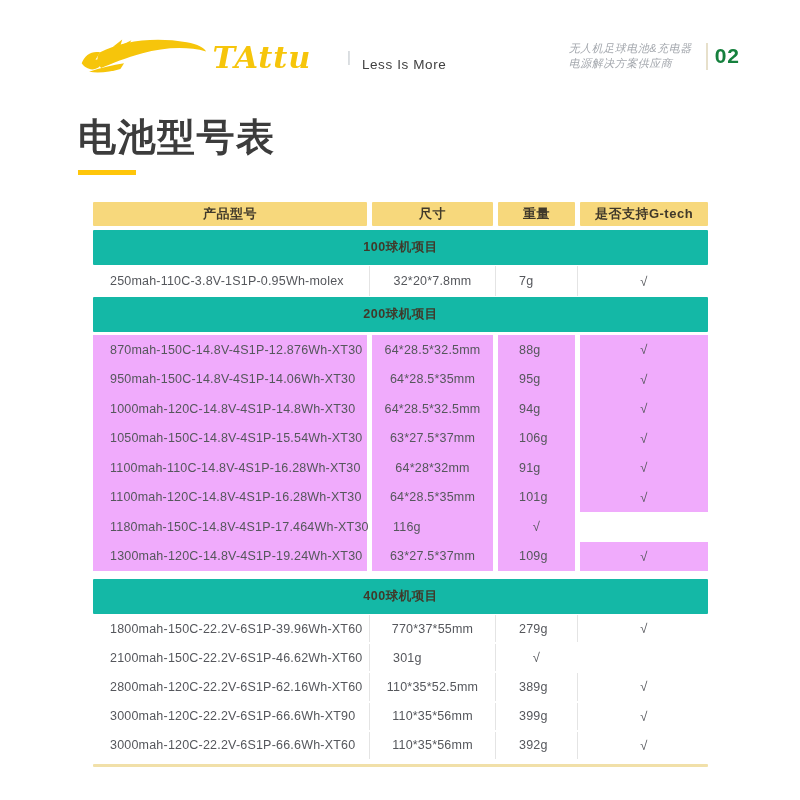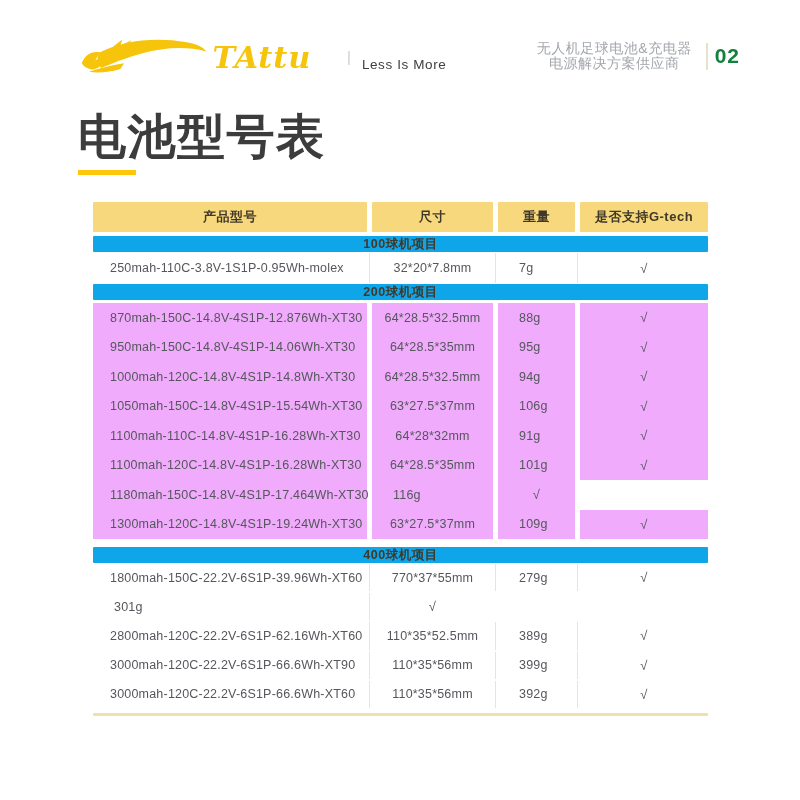--- a/index.html
+++ b/index.html
@@ -11,40 +11,40 @@
   
   .top-header {
     position:absolute; left:78px; right:60px; top:32px; height:48px;
     display:flex; justify-content:space-between; align-items:center;
   }
   .brand { display:flex; align-items:center; gap:11px; }
   .brand svg { display:block; }
   .tagline-sep { color:#C9CED3; font-size:15px; font-weight:300; }
   .tagline { color:#404040; font-size:13.5px; letter-spacing:0.6px;margin-top:16px; }
   .hdr-right { display:flex; align-items:center; }
-  .hdr-text { text-align:center; color:#A3A7AD; font-size:14px; line-height:15px; letter-spacing:0.5px; }
+  .hdr-text { text-align:left; color:#A3A7AD; font-size:11px; line-height:15px; letter-spacing:0.5px;font-style:italic; }
   .hdr-divider { width:2px; height:27px; background:#E7E0CB; margin-left:14px; margin-right:7px; }
   .page-num { color:#15803d; font-size:21px; font-weight:bold; letter-spacing:1px; }
 
   
   .title-wrap { position:absolute; left:78px; top:114px; }
-  .page-title { margin:0; font-size:48px; line-height:46px; font-weight:800; color:#3C3C3C; letter-spacing:1.5px; }
+  .page-title { margin:0; font-size:38px; line-height:46px; font-weight:800; color:#3C3C3C; letter-spacing:1.5px; }
   .title-underline { width:58px; height:5px; background:#FFC60A; margin-top:10px; }
 
   
   .spec-table { position:absolute; left:93px; top:202px; width:615px; }
   .grid-row { display:grid; grid-template-columns:274px 121px 77px 128px; column-gap:5px; }
   .thead { margin-bottom:4px; }
   .thead .hcell {
-    background:#F7D87C; height:30px; border-radius:1px;
+    background:#F7D87C; height:24px; border-radius:1px;
     display:flex; align-items:center; justify-content:center;
     font-size:13px; font-weight:bold; color:#40392A; letter-spacing:0.5px;
   }
   .band {
-    height:16px; background:#0ea5e9; border-radius:1px;
+    height:35px; background:#14b8a6; border-radius:1px;
     display:flex; align-items:center; justify-content:center;
     font-size:12.5px; font-weight:bold; color:#40392A; letter-spacing:0.5px;
   }
   .cell {
     display:flex; align-items:center; position:relative;
     font-size:12.5px; color:#55575C; letter-spacing:0.2px; white-space:nowrap;
   }
   .c-model { justify-content:flex-start; padding-left:17px; }
   .c-dim   { justify-content:center; }
   .c-weight{ justify-content:flex-start; padding-left:21px; }
@@ -165,20 +165,21 @@
       <div class="section sec-2">
         <div class="band">400球机项目</div>
         <div class="rows white">
           <div class="grid-row row">
             <div class="cell c-model">1800mah-150C-22.2V-6S1P-39.96Wh-XT60</div>
             <div class="cell c-dim">770*37*55mm</div>
             <div class="cell c-weight">279g</div>
             <div class="cell c-check">√</div>
           </div>
           <div class="grid-row row">
+            <div class="cell c-model">2100mah-150C-22.2V-6S1P-46.62Wh-XT60</div>
             <div class="cell c-weight">301g</div>
             <div class="cell c-check">√</div>
           </div>
           <div class="grid-row row">
             <div class="cell c-model">2800mah-120C-22.2V-6S1P-62.16Wh-XT60</div>
             <div class="cell c-dim">110*35*52.5mm</div>
             <div class="cell c-weight">389g</div>
             <div class="cell c-check">√</div>
           </div>
           <div class="grid-row row">

